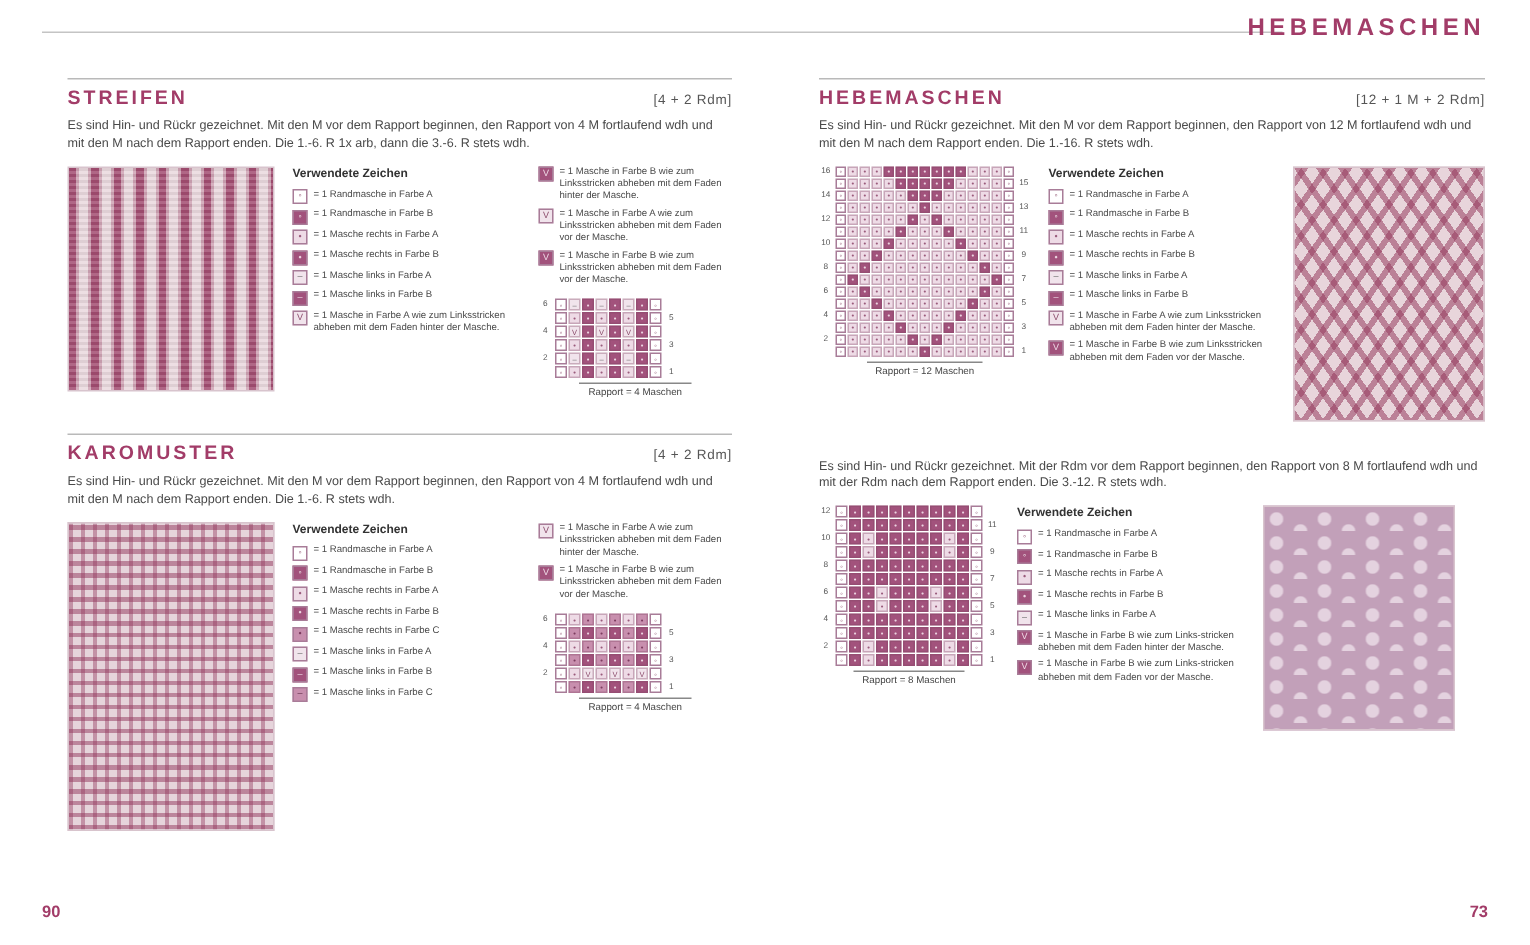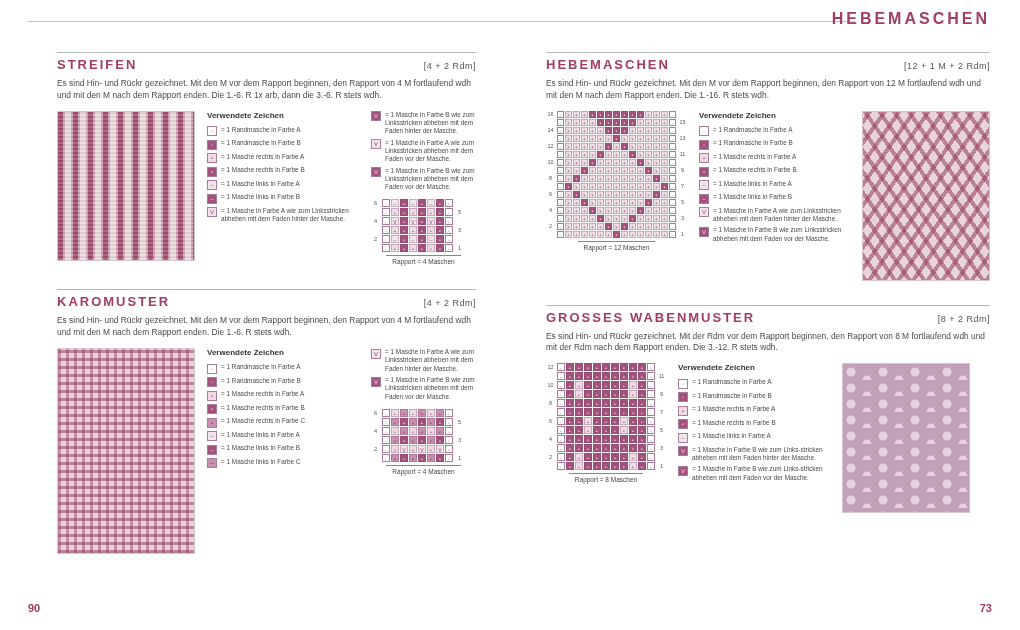--- a/index.html
+++ b/index.html
@@ -9,21 +9,21 @@
     width:1020px; height:630px; background:#ffffff; position:relative;
     font-family:"Liberation Sans", sans-serif; color:var(--ink);
     overflow:hidden;
   }
   .top-rule { position:absolute; top:21px; left:28px; right:165px; border-top:1px solid var(--rule); }
   .page-title {
     position:absolute; top:10px; right:30px; color:var(--accent);
     font-size:16px; letter-spacing:3px; font-weight:bold;
   }
   .spread { display:flex; gap:58px; padding:52px 30px 0 45px; }
-  .col { width:444px;margin-left:12px; }
+  .col { width:444px; }
 
   .sec { margin-bottom:24px; }
   .sec-head {
     display:flex; justify-content:space-between; align-items:baseline;
     border-top:1px solid #b9b9b9; padding-top:4px;
   }
   .sec-title { color:var(--accent); font-size:13px; font-weight:bold; letter-spacing:2px; }
   .sec-repeat { font-size:9px; color:#555; letter-spacing:0.5px; }
   .sec-text { font-size:8.4px; line-height:1.4; margin:6px 0 9px; }
 
@@ -783,24 +783,20 @@
                   <span class="sym" style="background: rgb(162, 82, 124); color: rgb(240, 220, 232);">V</span>
                   <span class="lt">= 1 Masche in Farbe B wie zum Linksstricken abheben mit dem Faden vor der Masche.</span>
                 </div>
               </div>
           </div>
           <div class="swatch sw-zacken"></div>
         </div>
       </section>
 
       <section class="sec">
-        <div class="sec-head">
-          <span class="sec-title">GROSSES WABENMUSTER</span>
-          <span class="sec-repeat">[8 + 2 Rdm]</span>
-        </div>
         <p class="sec-text">Es sind Hin- und Rückr gezeichnet. Mit der Rdm vor dem Rapport beginnen, den Rapport von 8 M fortlaufend wdh und mit der Rdm nach dem Rapport enden. Die 3.-12. R stets wdh.</p>
         <div class="sec-body">
           <div class="chartcol">
             <div class="chart">
                 <div class="crow">
                   <span class="cnum">12</span>
                   <span class="cells">
                     <i class="cell" style="background: rgb(255, 255, 255); color: rgb(138, 74, 106); border-color: rgb(168, 124, 152);">◦</i>
                     <i class="cell" style="background: rgb(162, 82, 124); color: rgb(236, 212, 225);">•</i>
                     <i class="cell" style="background: rgb(162, 82, 124); color: rgb(236, 212, 225);">•</i>

